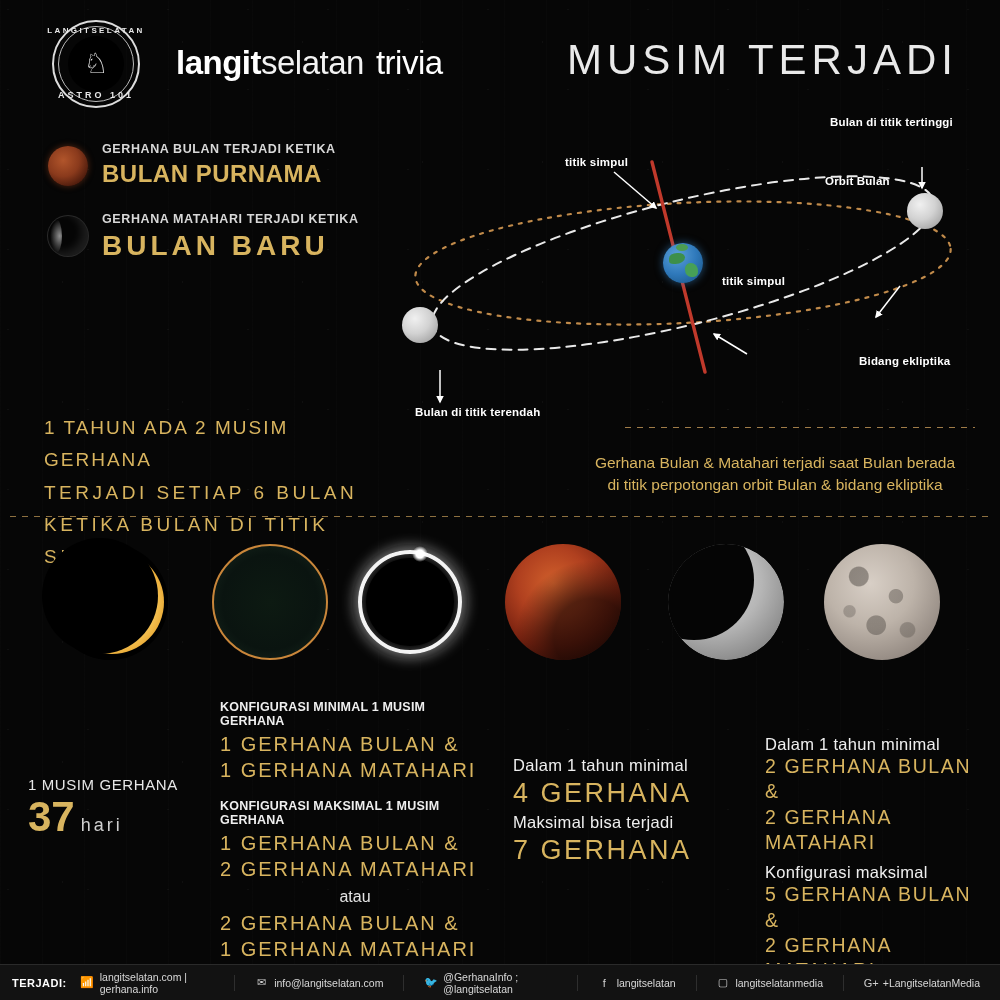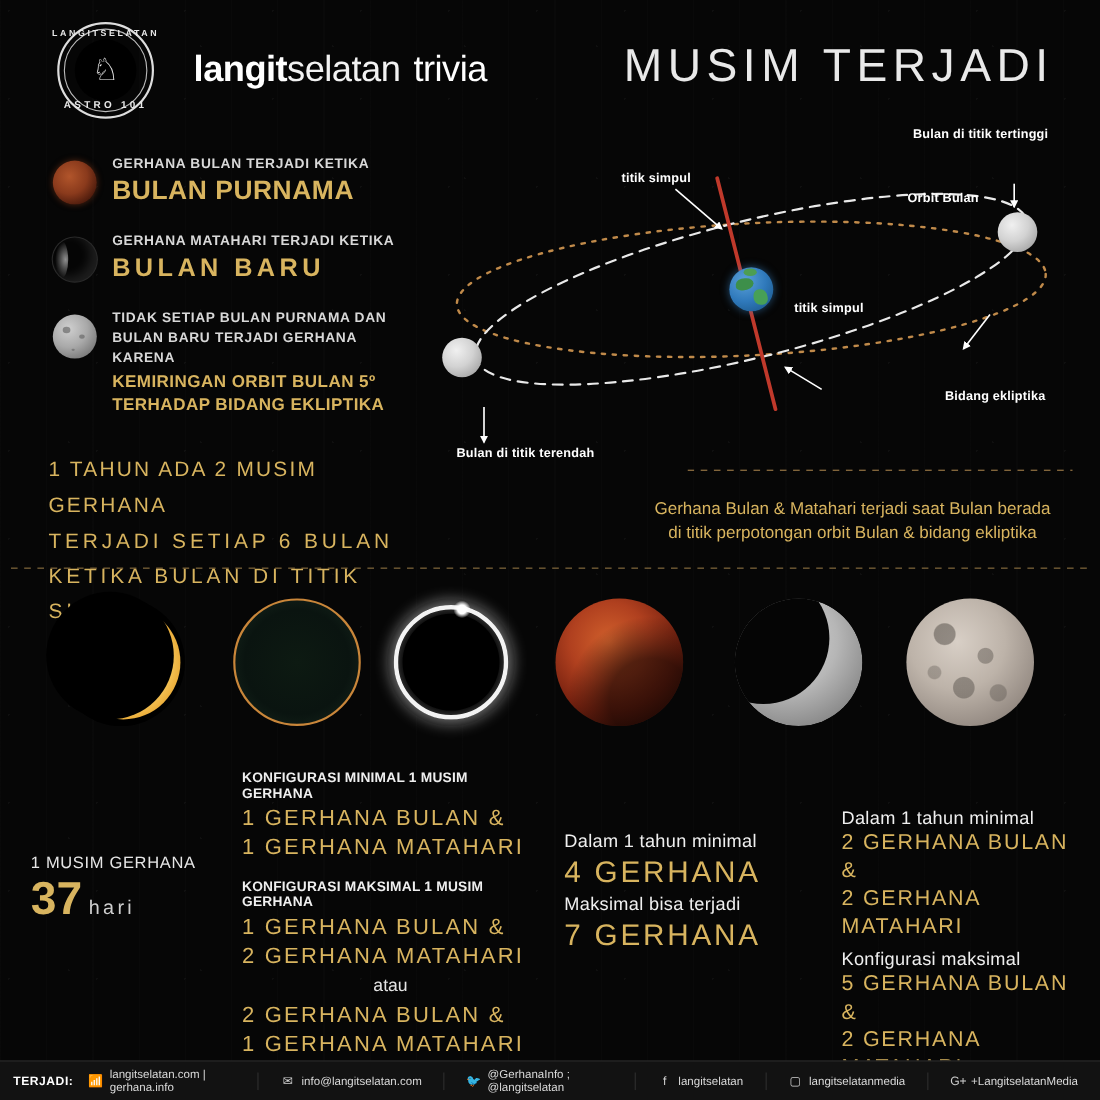--- a/index.html
+++ b/index.html
@@ -86,21 +86,21 @@
   }
   .moon-grey {
     background: radial-gradient(circle at 36% 32%, #cfcfcf 0%, #a9a9a9 45%, #7c7c7c 78%, #4e4e4e 100%);
   }
   .moon-grey:after{
     content:""; position:absolute; left:9px; top:11px; width:7px; height:6px; border-radius:50%;
     background: rgba(80,80,80,0.55); box-shadow: 14px 6px 0 -1px rgba(80,80,80,0.5), 6px 18px 0 -2px rgba(80,80,80,0.45);
   }
   .cap { font-size: 12.5px; color: #d8d8d8; letter-spacing: 0.6px; line-height: 1.45; font-weight: 600; }
   .big-gold { font-size: 24px; color: #d8b45f; font-weight: 700; letter-spacing: 0.5px; line-height: 1.15; margin-top: 2px; }
-  .big-gold.sp { letter-spacing: 4px; font-size: 23px; }
+  .big-gold.sp { letter-spacing: 4px; font-size: 28px; }
   .gold-sub { font-size: 15.5px; color: #d8b45f; font-weight: 700; letter-spacing: 0.4px; line-height: 1.3; margin-top: 4px; }
 
   .season-block { position: absolute; left: 44px; top: 412px; width: 340px; }
   .season-line { font-size: 19px; color: #d8b45f; letter-spacing: 2px; line-height: 1.7; font-weight: 400; }
   .season-line.l2 { letter-spacing: 3.5px; }
 
   
   .diagram { position: absolute; left: 370px; top: 110px; width: 630px; height: 400px; }
   .diagram svg { position: absolute; left: 0; top: 0; }
   .dlabel { position: absolute; font-size: 11.5px; color: #fff; font-weight: 700; letter-spacing: 0.2px; }
@@ -251,27 +251,20 @@
       <div class="cap">GERHANA BULAN TERJADI KETIKA</div>
       <div class="big-gold">BULAN PURNAMA</div>
     </div>
 
     <div class="bullet-row">
       <div class="moon-ico moon-new"></div>
       <div class="cap">GERHANA MATAHARI TERJADI KETIKA</div>
       <div class="big-gold sp">BULAN BARU</div>
     </div>
 
-    <div class="bullet-row">
-      <div class="moon-ico moon-grey"></div>
-      <div class="cap">TIDAK SETIAP BULAN PURNAMA DAN</div>
-      <div class="cap">BULAN BARU TERJADI GERHANA KARENA</div>
-      <div class="gold-sub">KEMIRINGAN ORBIT BULAN 5º</div>
-      <div class="gold-sub" style="margin-top:0">TERHADAP BIDANG EKLIPTIKA</div>
-    </div>
   </div>
 
   <div class="season-block">
     <div class="season-line">1 TAHUN ADA 2 MUSIM GERHANA</div>
     <div class="season-line l2">TERJADI SETIAP 6 BULAN</div>
     <div class="season-line l2">KETIKA BULAN DI TITIK SIMPUL</div>
   </div>
 
   <div class="diagram">
     <svg width="630" height="400" viewBox="0 0 630 400">

